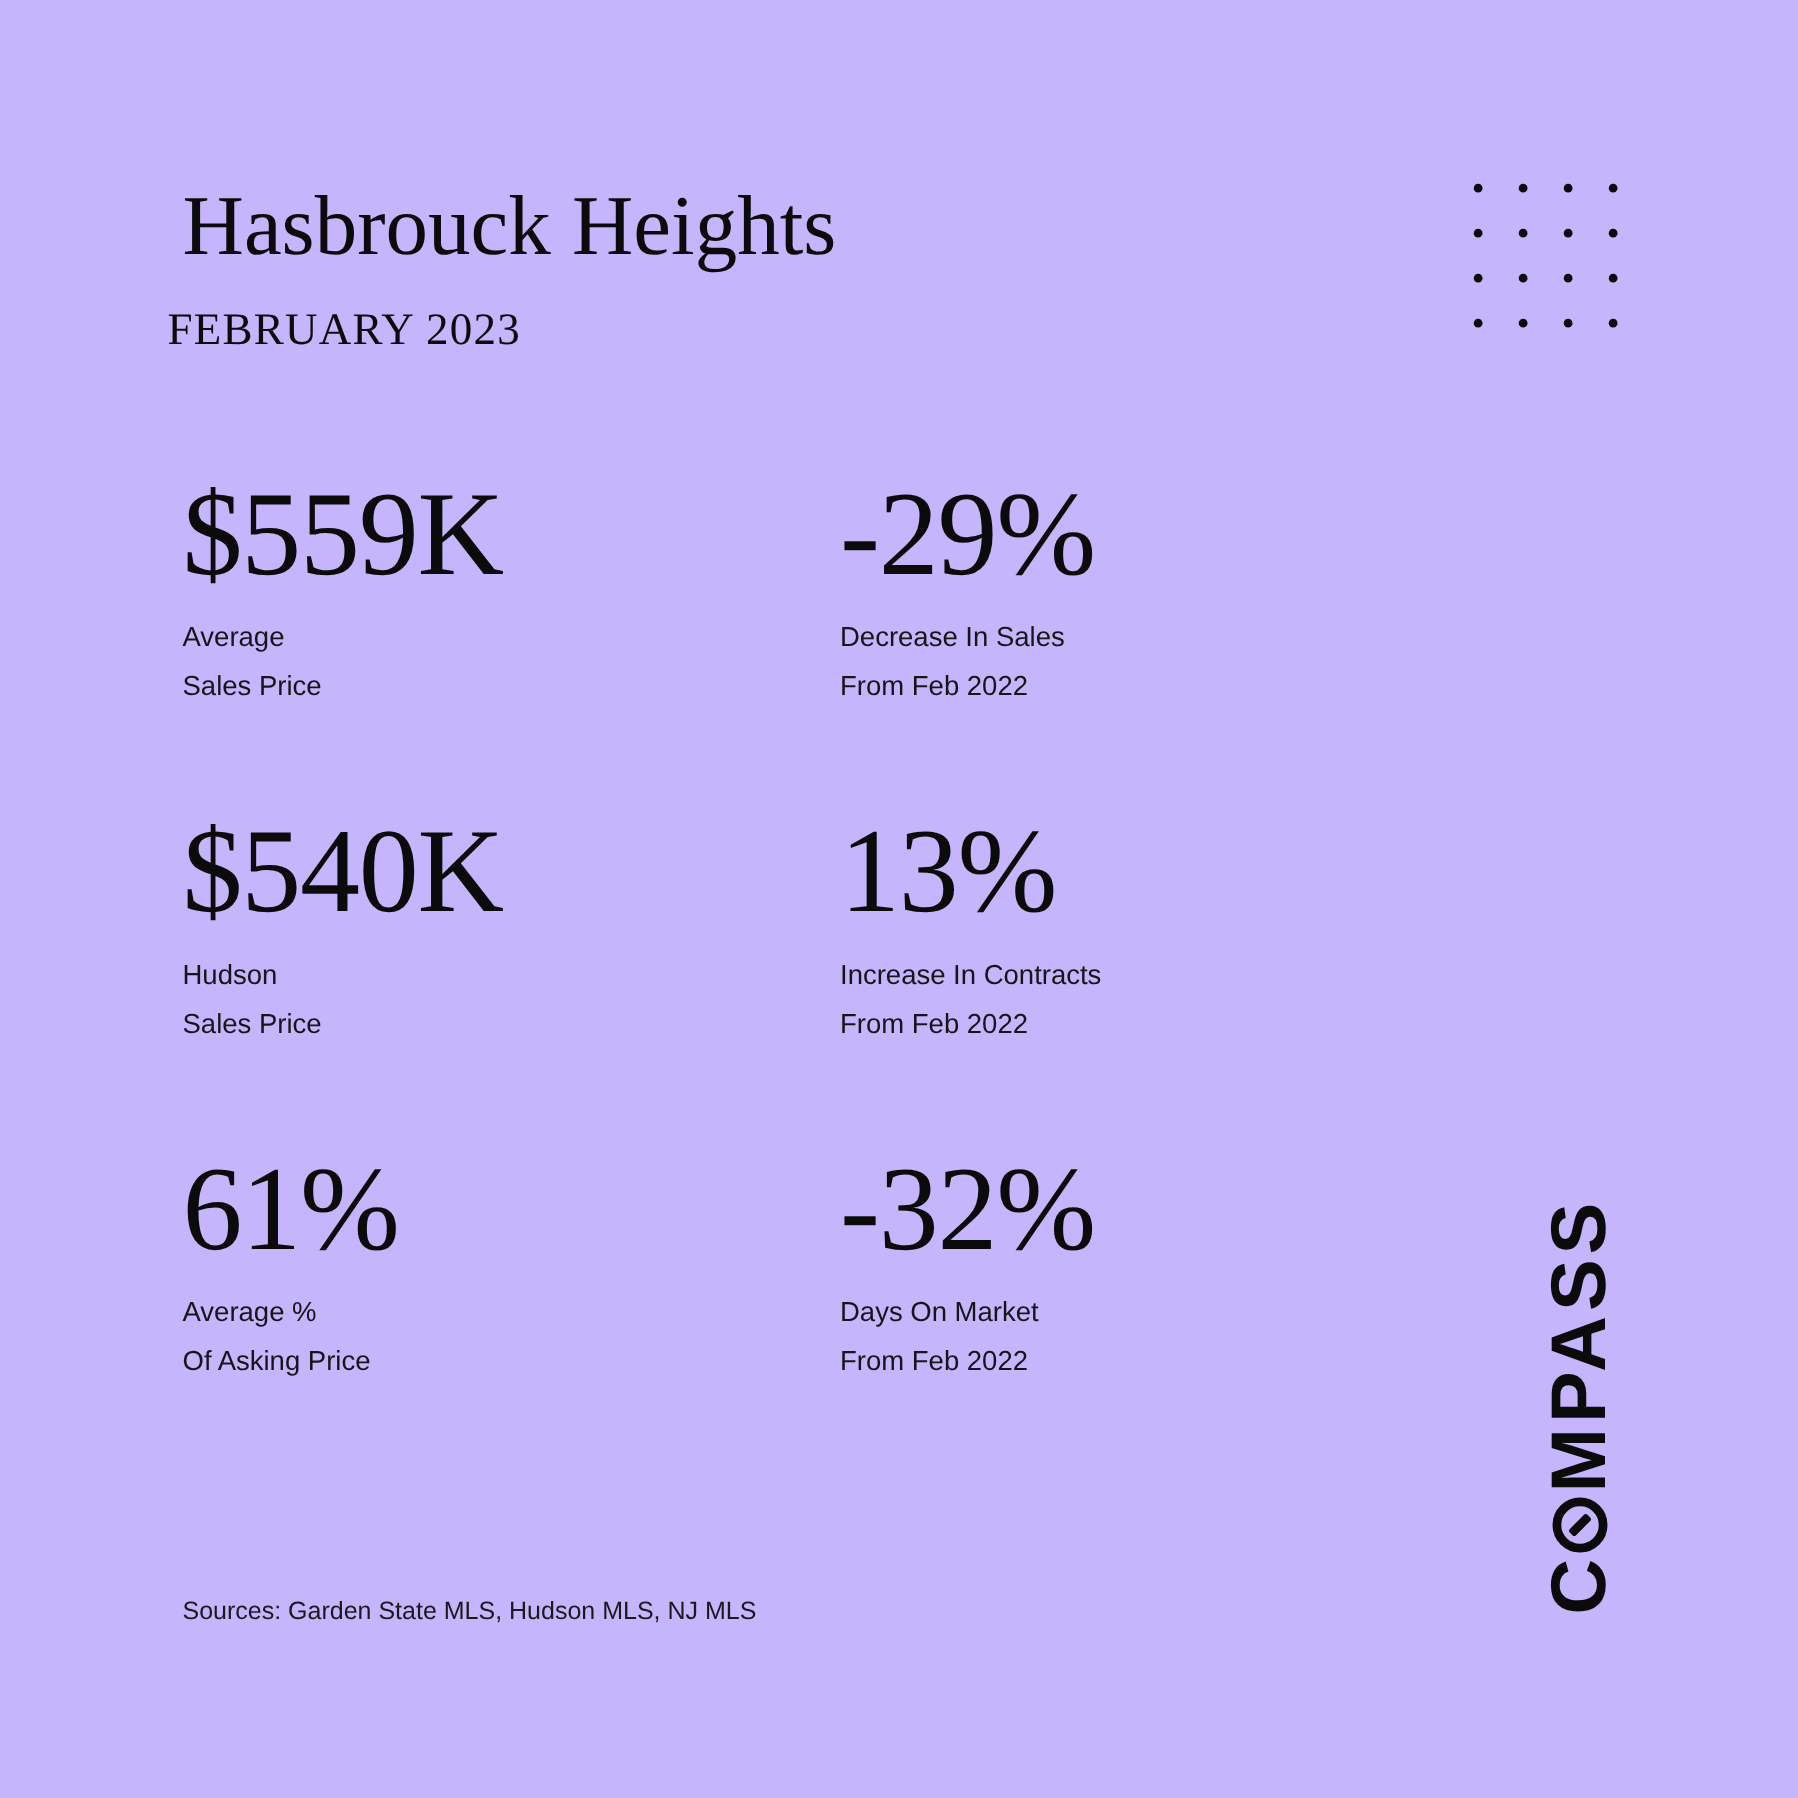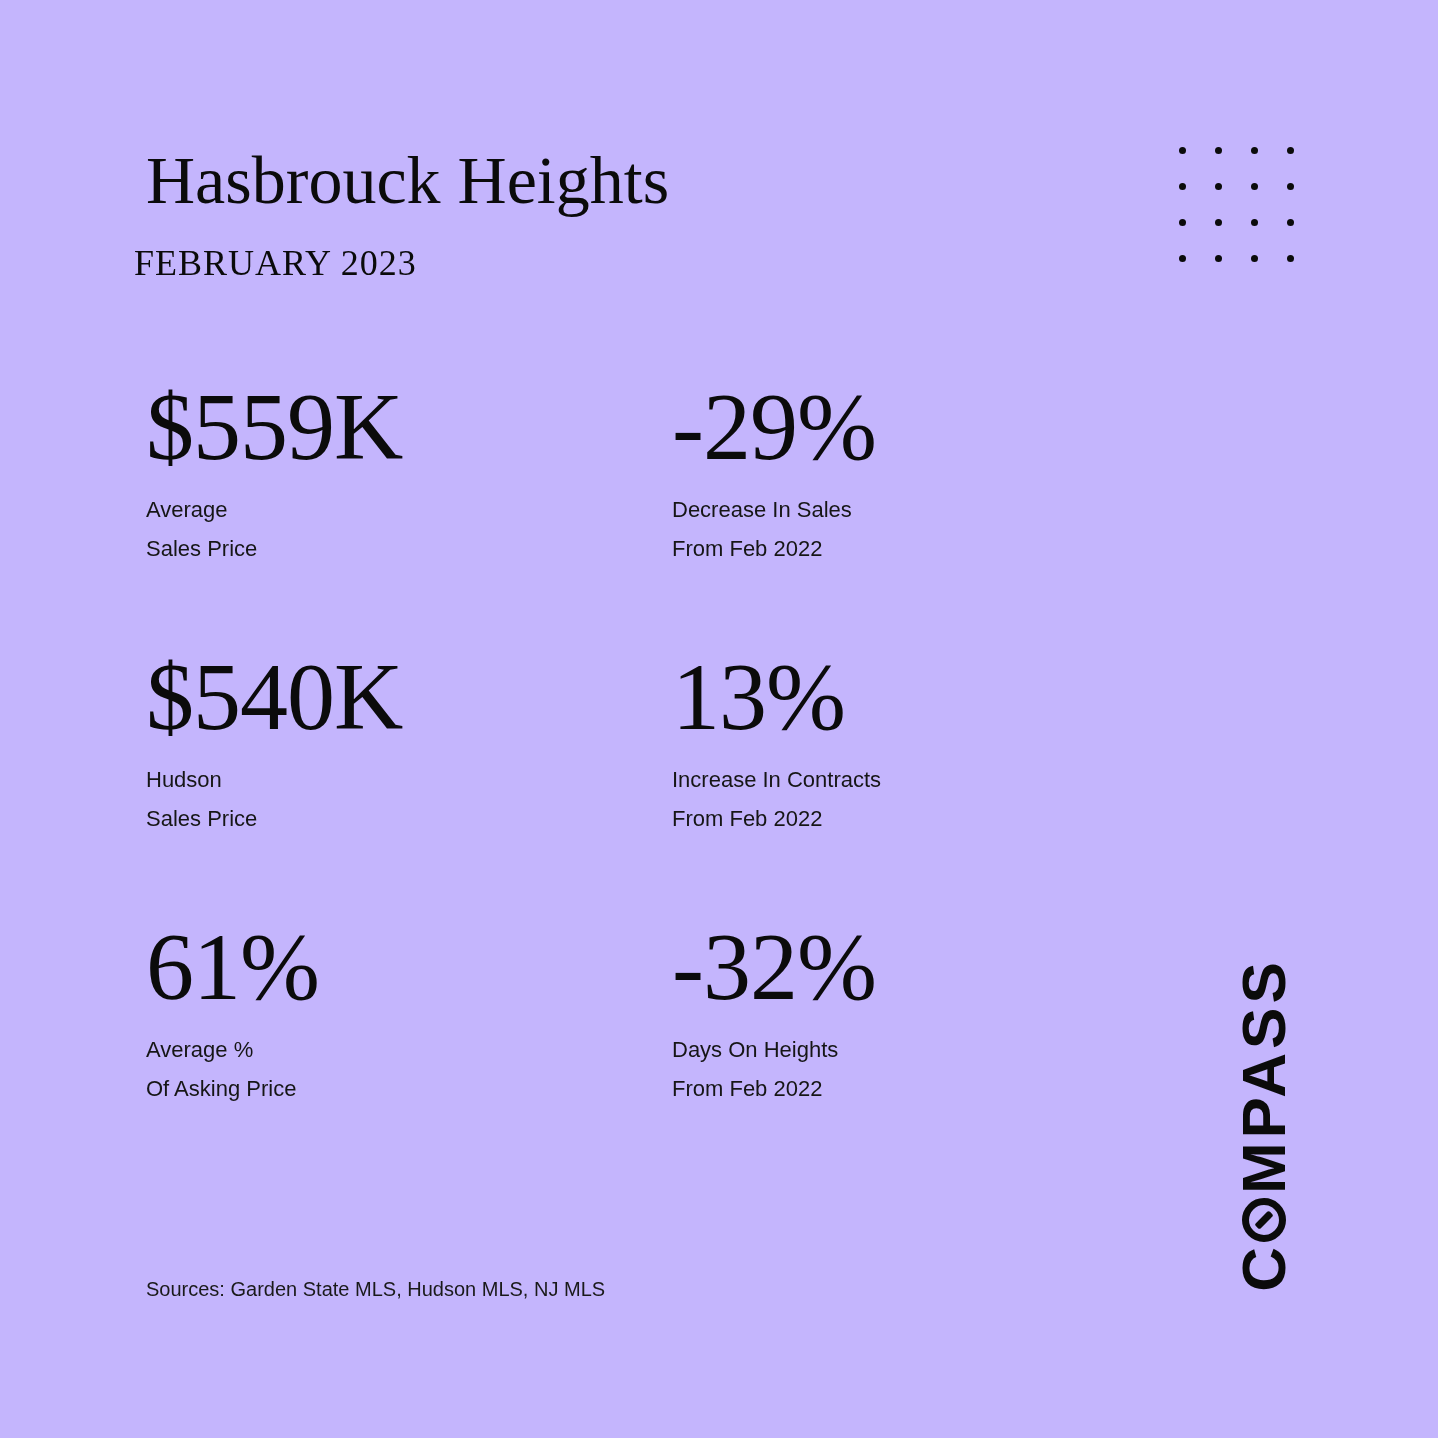--- a/index.html
+++ b/index.html
@@ -210,21 +210,21 @@
     <div class="stat-value">61%</div>
     <div class="stat-label">
       <div>Average %</div>
       <div>Of Asking Price</div>
     </div>
   </div>
 
   <div class="stat col-right row-3">
     <div class="stat-value">-32%</div>
     <div class="stat-label">
-      <div>Days On Heights</div>
+      <div>Days On Market</div>
       <div>From Feb 2022</div>
     </div>
   </div>
 
   <div class="sources">Sources: Garden State MLS, Hudson MLS, NJ MLS</div>
 
   <div class="compass-logo">
     <span class="logo-text">C</span>
     <span class="logo-o">
       <span class="needle"></span>

